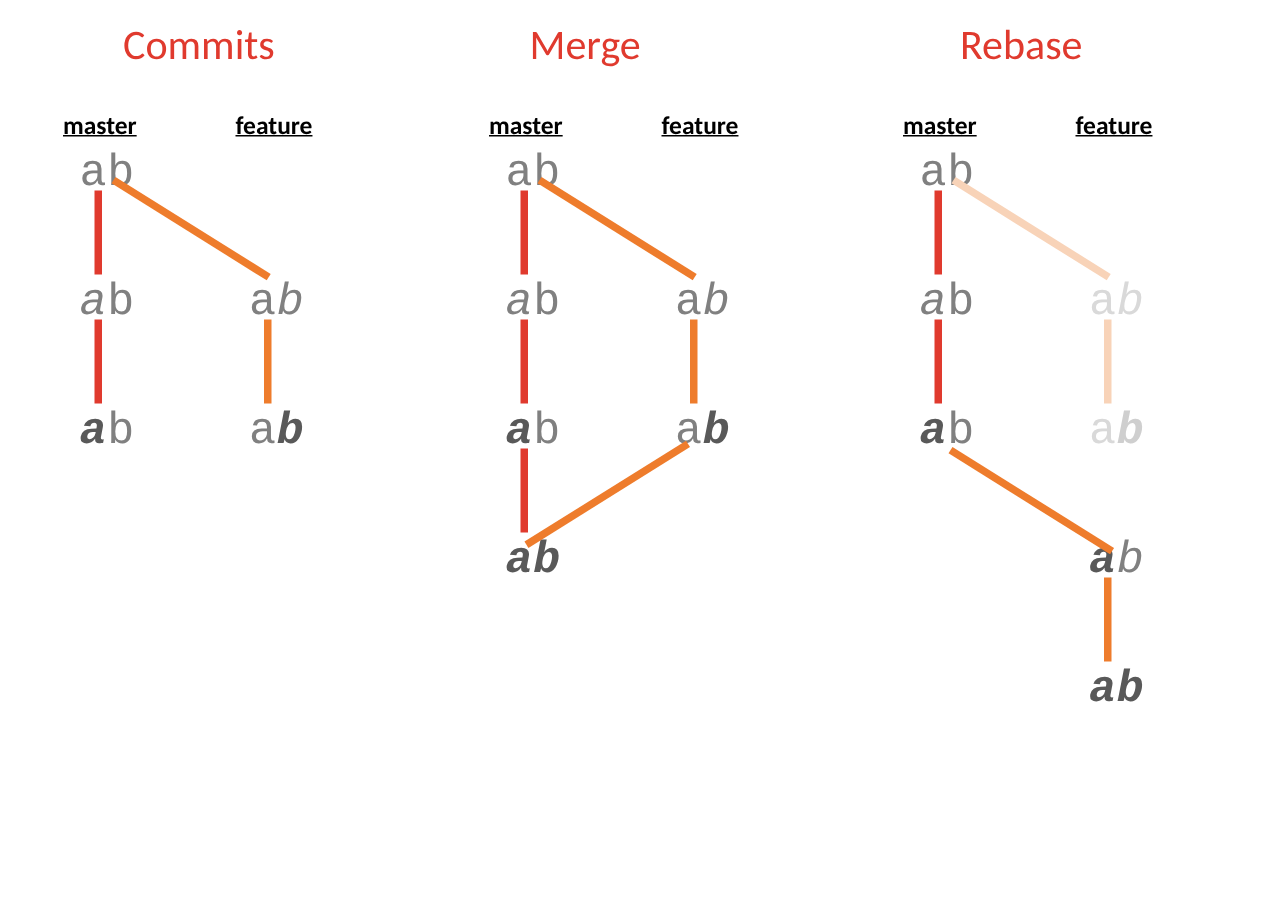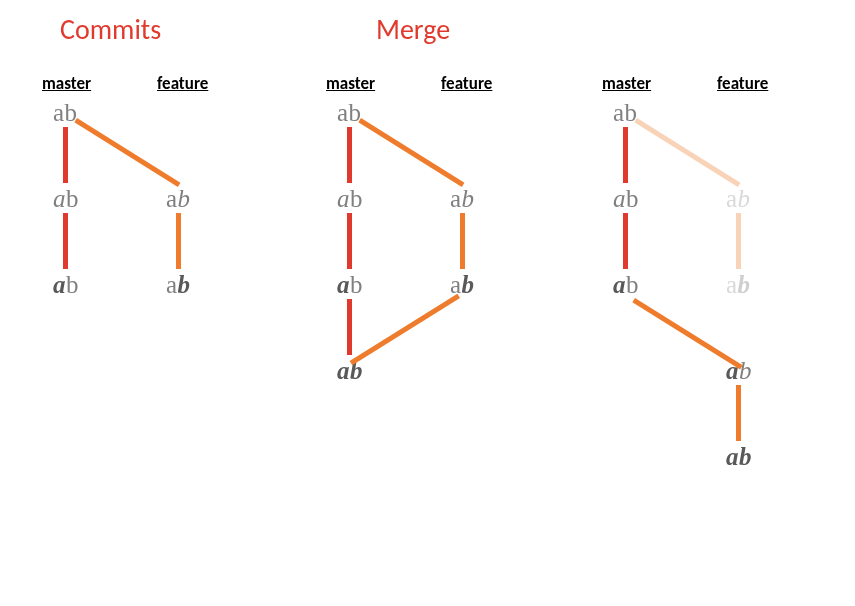--- a/index.html
+++ b/index.html
@@ -24,22 +24,22 @@
   .branch {
     position: absolute;
     color: #000;
     font-size: 17px;
     font-weight: 700;
     text-decoration: underline;
   }
   .node {
     position: absolute;
     color: #808080;
-    font-size: 25px;
-    font-family: Liberation Serif, serif;
+    font-size: 30px;
+    font-family: Liberation Mono, monospace;
     letter-spacing: 0.5px;
   }
   .node.faded { color: #d9d9d9; }
   .node .a, .node .b { }
   .node .ita { font-style: italic; }
   .node .bold { font-weight: 800; color: #595959; }
   .node .bold.ita { font-weight: 800; }
   .node.faded .bold { color: #cfcfcf; }
   .line {
     position: absolute;
@@ -47,22 +47,23 @@
   }
   .line.red { background: #e03a2e; }
   .line.orange { background: #ee7c2c; }
   .line.forange { background: #f8d3b8; }
 </style>
 </head>
 <body>
 
 <div class="stage">
 
-  <div class="title" style="left:60px; top:12px;">Commits</div>
-  <div class="title" style="left:376px; top:12px;">Merge</div>
+  <div class="title" style="left:82px; top:12px;">Commits</div>
+  <div class="title" style="left:353px; top:12px;">Merge</div>
+  <div class="title" style="left:640px; top:12px;">Rebase</div>
 
   <div class="branch" style="left:42px; top:73px;">master</div>
   <div class="branch" style="left:157px; top:73px;">feature</div>
 
   <div class="node" style="left:53px; top:99px;"><span class="a">a</span><span class="b">b</span></div>
   <div class="node" style="left:53px; top:185px;"><span class="a ita">a</span><span class="b">b</span></div>
   <div class="node" style="left:53px; top:271px;"><span class="a ita bold">a</span><span class="b">b</span></div>
 
   <div class="node" style="left:166px; top:185px;"><span class="a">a</span><span class="b ita">b</span></div>
   <div class="node" style="left:166px; top:271px;"><span class="a">a</span><span class="b ita bold">b</span></div>

